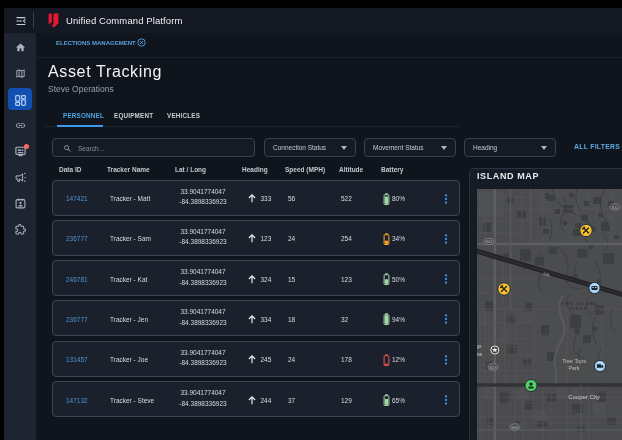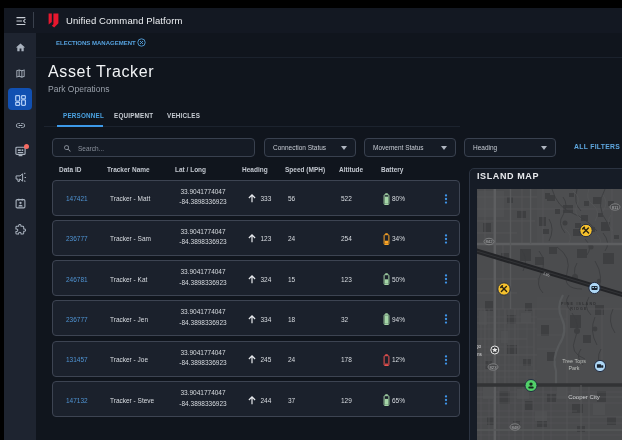--- a/index.html
+++ b/index.html
@@ -99,22 +99,22 @@
 </div>
 
 <div id="content">
   <div style="position:absolute;left:0;top:23.5px;width:586px;height:1px;background:#1b222d"></div>
   <div id="crumb">ELECTIONS MANAGEMENT
     <svg style="display:inline-block;vertical-align:-2px" width="9" height="9" viewBox="0 0 9 9">
         <circle cx="4.5" cy="4.5" r="3.7" fill="none" stroke="#55a1dd" stroke-width="0.9"></circle>
         <path d="M3 3l3 3m0-3l-3 3" stroke="#55a1dd" stroke-width="0.9"></path>
       </svg>
   </div>
-  <div id="title">Asset Tracker</div>
-  <div id="subtitle">Park Operations</div>
+  <div id="title">Asset Tracking</div>
+  <div id="subtitle">Steve Operations</div>
 
   <div class="tab" style="left:27px;color:#4ba3e3">PERSONNEL</div>
   <div class="tab" style="left:78px">EQUIPMENT</div>
   <div class="tab" style="left:131px">VEHICLES</div>
   <div style="position:absolute;left:8px;top:93px;width:416px;height:1px;background:#1c232e"></div>
   <div id="tabline"></div>
 
   <div class="box" style="left:16px;width:203px;">
     <svg style="position:absolute;left:10px;top:5px" width="9" height="9" viewBox="0 0 24 24">
         <path fill="#9aa1ac" d="M15.5 14h-.79l-.28-.27A6.47 6.47 0 0 0 16 9.5 6.5 6.5 0 1 0 9.5 16c1.61 0 3.09-.59 4.23-1.57l.27.28v.79l5 4.99L20.49 19l-4.99-5zm-6 0C7.01 14 5 11.99 5 9.5S7.01 5 9.5 5 14 7.01 14 9.5 11.99 14 9.5 14z"></path>

